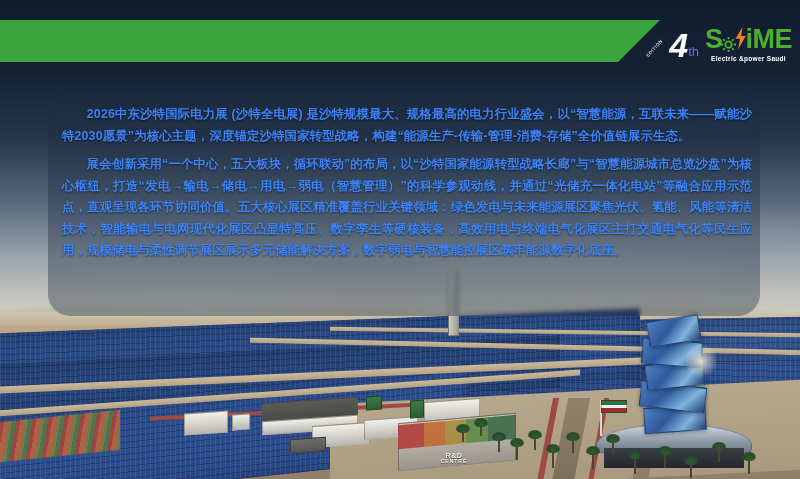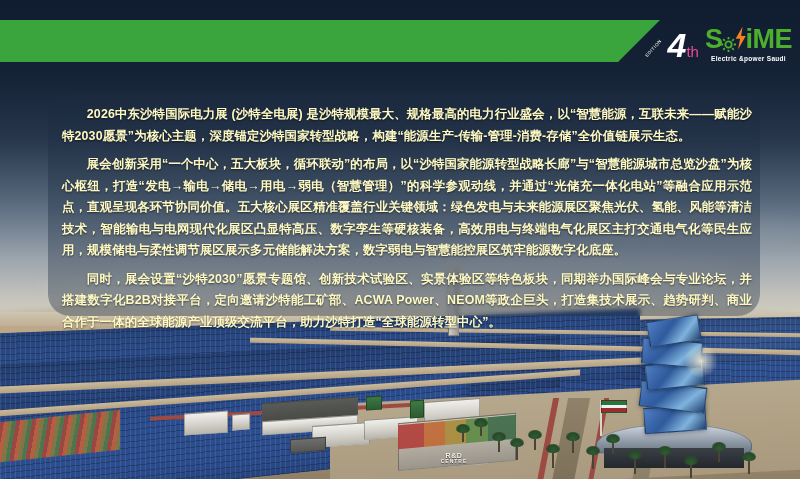--- a/index.html
+++ b/index.html
@@ -317,23 +317,23 @@
   }
   .logo-4 {
     font-size: 34px;
     font-weight: 700;
     color: #ffffff;
     line-height: 30px;
     font-style: italic;
     letter-spacing: -1px;
   }
   .logo-th {
-    font-size: 15px;
+    font-size: 13px;
     font-weight: 400;
-    color: #ec4899;
+    color: #8b5cf6;
     line-height: 16px;
     margin-left: 1px;
   }
   .logo-edition-word {
     position: absolute;
     left: -20px; bottom: 4px;
     font-size: 4.5px;
     letter-spacing: 0.5px;
     color: #ffffff;
     transform: rotate(-48deg);
@@ -386,21 +386,21 @@
     backdrop-filter: blur(2px);
     z-index: 4;
   }
   .panel-body {
     position: absolute;
     left: 62px; top: 104px;
     width: 690px;
     z-index: 6;
   }
   .para {
-    color: #fef9c3;
+    color: #3b82f6;
     font-size: 12.4px;
     line-height: 21.5px;
     text-align: justify;
     text-indent: 2em;
     letter-spacing: 0.15px;
     margin-bottom: 7px;
     text-shadow: 0 1px 2px rgba(0,0,0,0.55);
     font-weight: 600;
   }
   .para:last-child { margin-bottom: 0; }
@@ -522,16 +522,15 @@
         <span>ME</span>
       </div>
       <div class="logo-sub">Electric &amp;power Saudi</div>
     </div>
   </div>
 
   <div class="panel"></div>
   <div class="panel-body">
     <p class="para">2026中东沙特国际电力展 (沙特全电展) 是沙特规模最大、规格最高的电力行业盛会，以“智慧能源，互联未来——赋能沙特2030愿景”为核心主题，深度锚定沙特国家转型战略，构建“能源生产-传输-管理-消费-存储”全价值链展示生态。</p>
     <p class="para">展会创新采用“一个中心，五大板块，循环联动”的布局，以“沙特国家能源转型战略长廊”与“智慧能源城市总览沙盘”为核心枢纽，打造“发电→输电→储电→用电→弱电（智慧管理）”的科学参观动线，并通过“光储充一体化电站”等融合应用示范点，直观呈现各环节协同价值。五大核心展区精准覆盖行业关键领域：绿色发电与未来能源展区聚焦光伏、氢能、风能等清洁技术，智能输电与电网现代化展区凸显特高压、数字孪生等硬核装备，高效用电与终端电气化展区主打交通电气化等民生应用，规模储电与柔性调节展区展示多元储能解决方案，数字弱电与智慧能控展区筑牢能源数字化底座。</p>
-    <p class="para">同时，展会设置“沙特2030”愿景专题馆、创新技术试验区、实景体验区等特色板块，同期举办国际峰会与专业论坛，并搭建数字化B2B对接平台，定向邀请沙特能工矿部、ACWA Power、NEOM等政企巨头，打造集技术展示、趋势研判、商业合作于一体的全球能源产业顶级交流平台，助力沙特打造“全球能源转型中心”。</p>
   </div>
 
 </div>
 
 </body></html>

